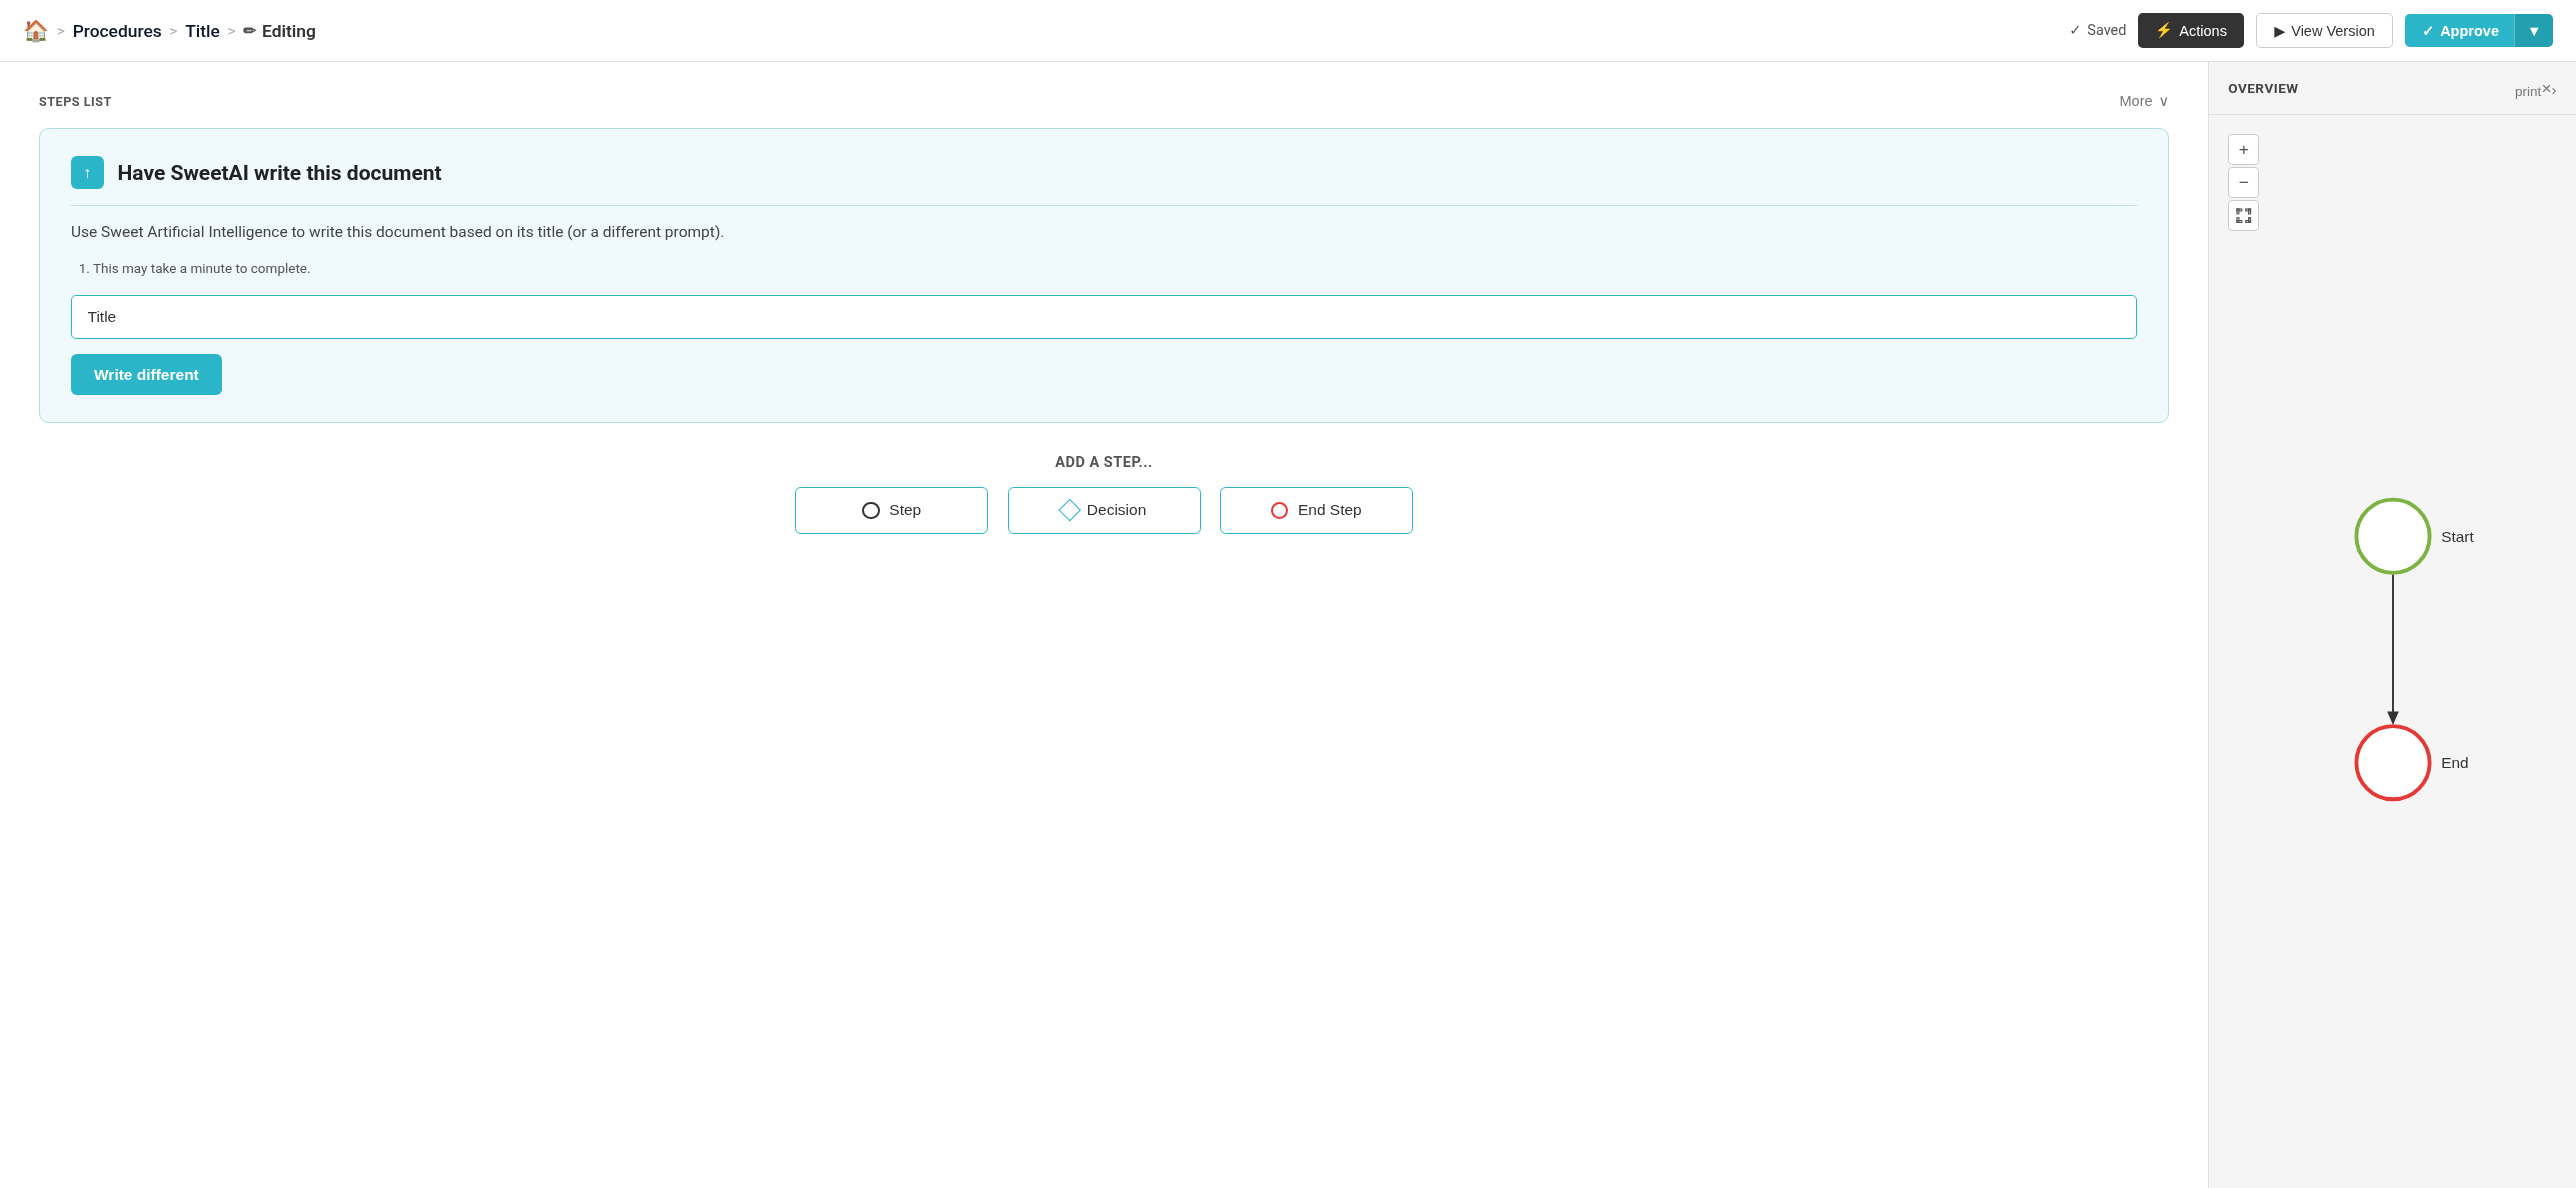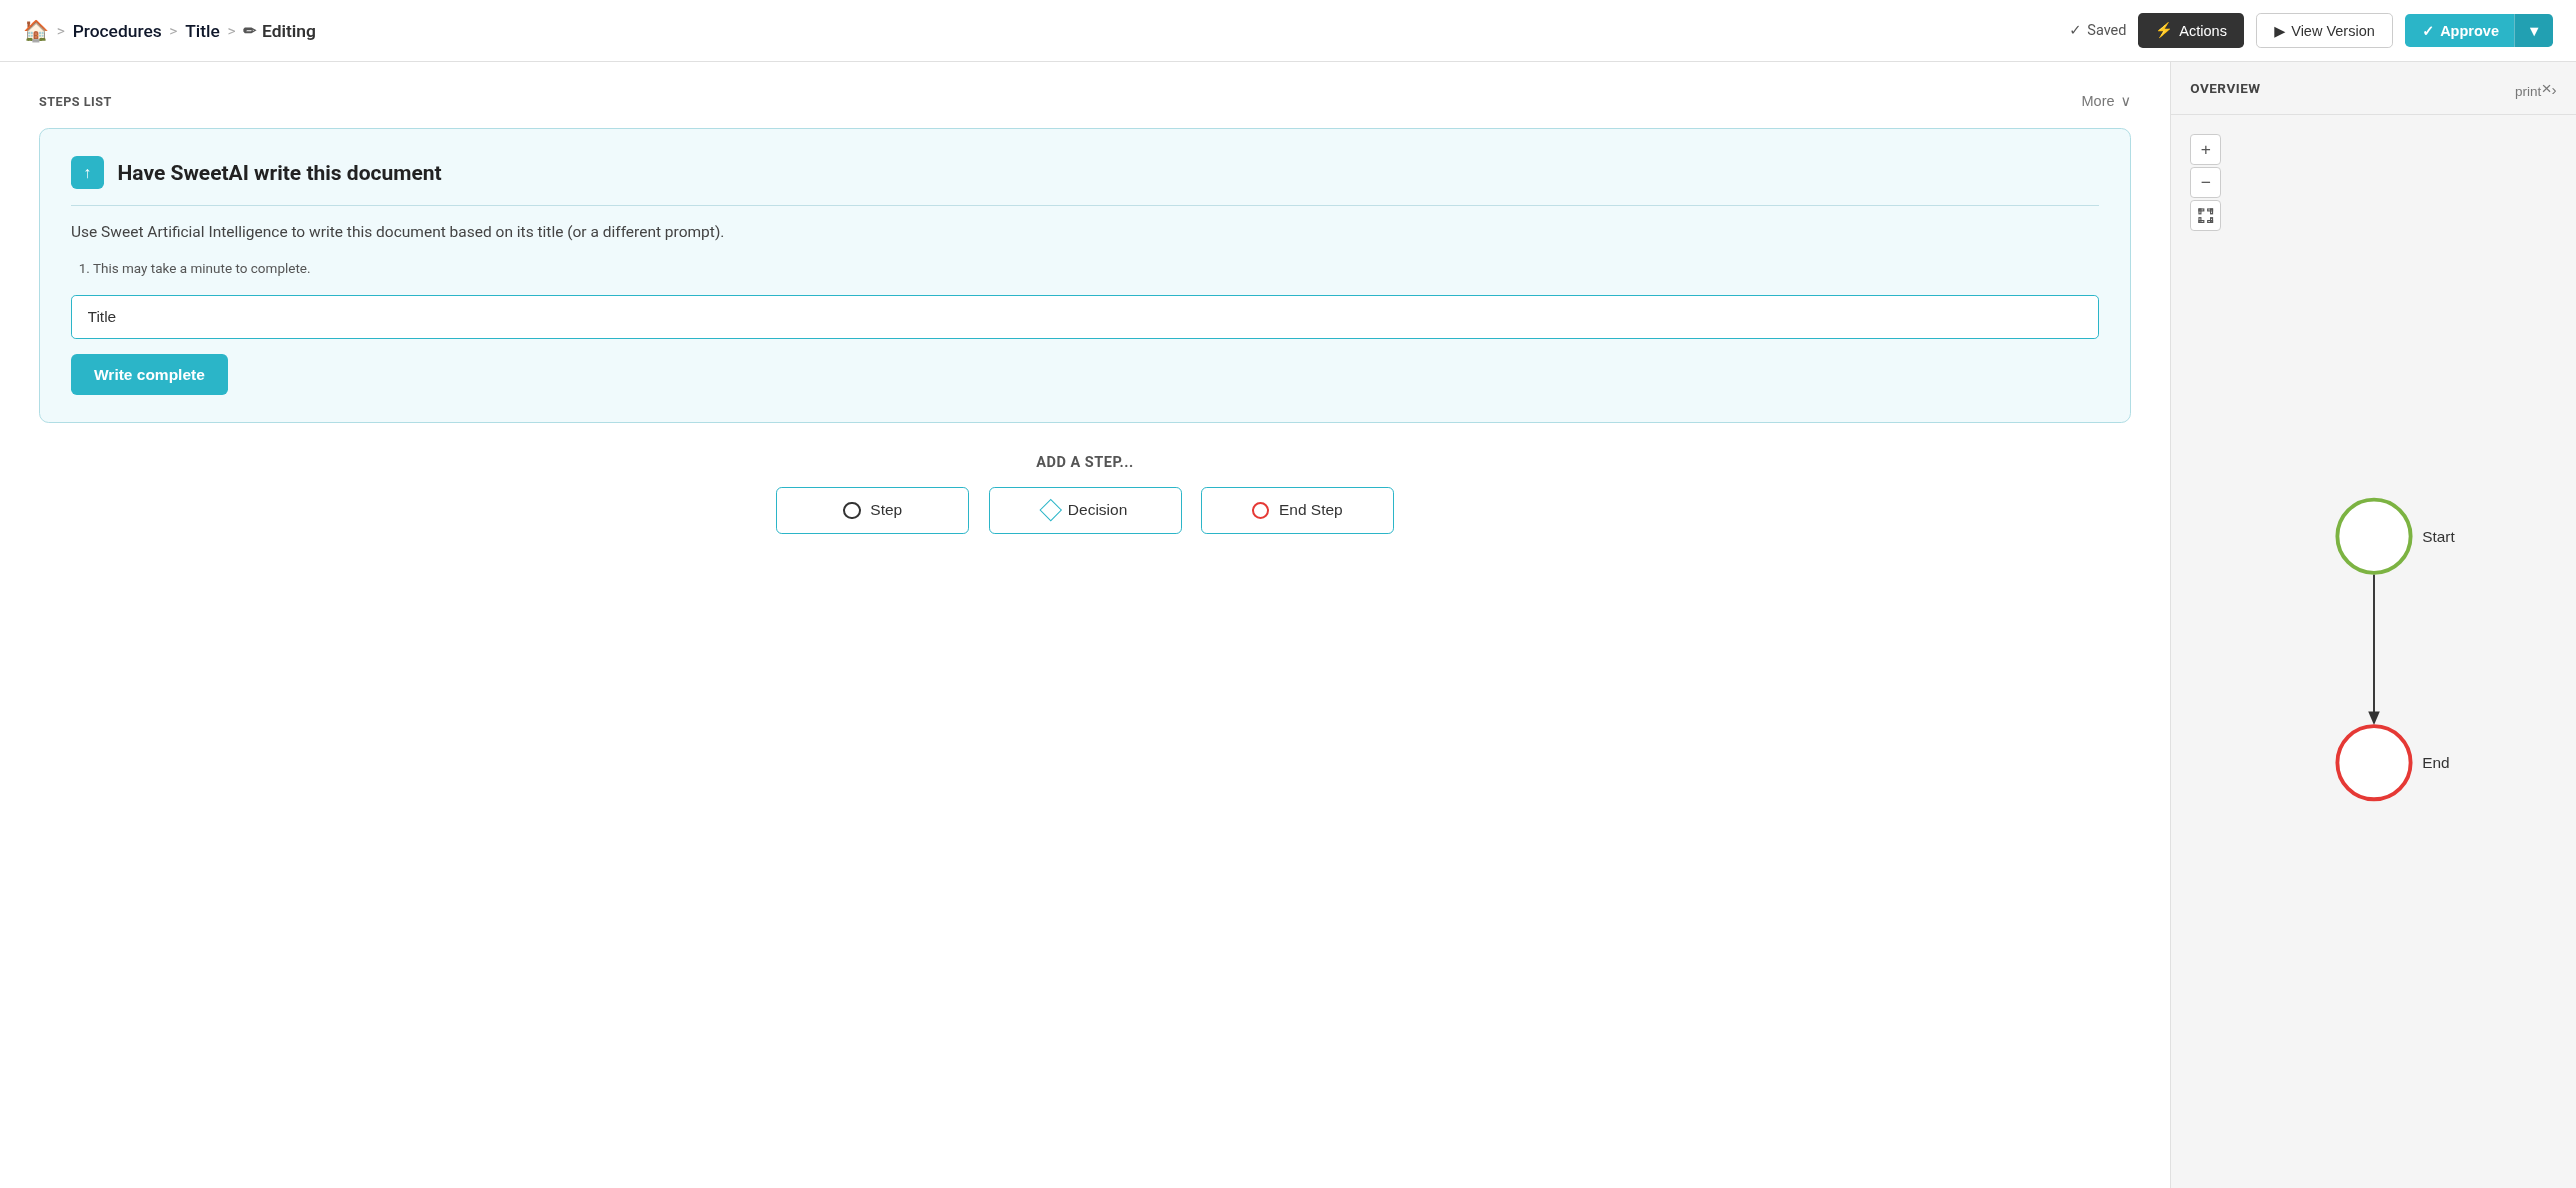--- a/index.html
+++ b/index.html
@@ -281,21 +281,21 @@
     .step-icon-end {
       width: 17.4px;
       height: 17.4px;
       border-radius: 50%;
       border: 2.9px solid #e53935;
       display: inline-block;
     }
 
     
     .right-panel {
-      width: 406px;
+      width: 368px;
       background: #f5f5f5;
       border-left: 1px solid #e0e0e0;
       display: flex;
       flex-direction: column;
     }
     .overview-header {
       display: flex;
       align-items: center;
       justify-content: space-between;
       padding: 15.5px 19.3px;
@@ -440,21 +440,21 @@
     </div>
 
     <div class="sweetai-card">
       <div class="sweetai-card-header">
         <div class="sweetai-icon-box">↑</div>
         <span class="sweetai-card-title">Have SweetAI write this document</span>
       </div>
       <p class="sweetai-card-desc">Use Sweet Artificial Intelligence to write this document based on its title (or a different prompt).</p>
       <p class="sweetai-card-note">1. This may take a minute to complete.</p>
       <input class="sweetai-input" type="text" value="Title" style="">
-      <button class="btn-write-procedure">Write complete</button>
+      <button class="btn-write-procedure">Write different</button>
     </div>
 
     <div class="add-step-section">
       <div class="add-step-label">ADD A STEP...</div>
       <div class="step-buttons">
         <button class="step-btn">
           <span class="step-icon-radio"></span>
           <span>Step</span>
         </button>
         <button class="step-btn">

